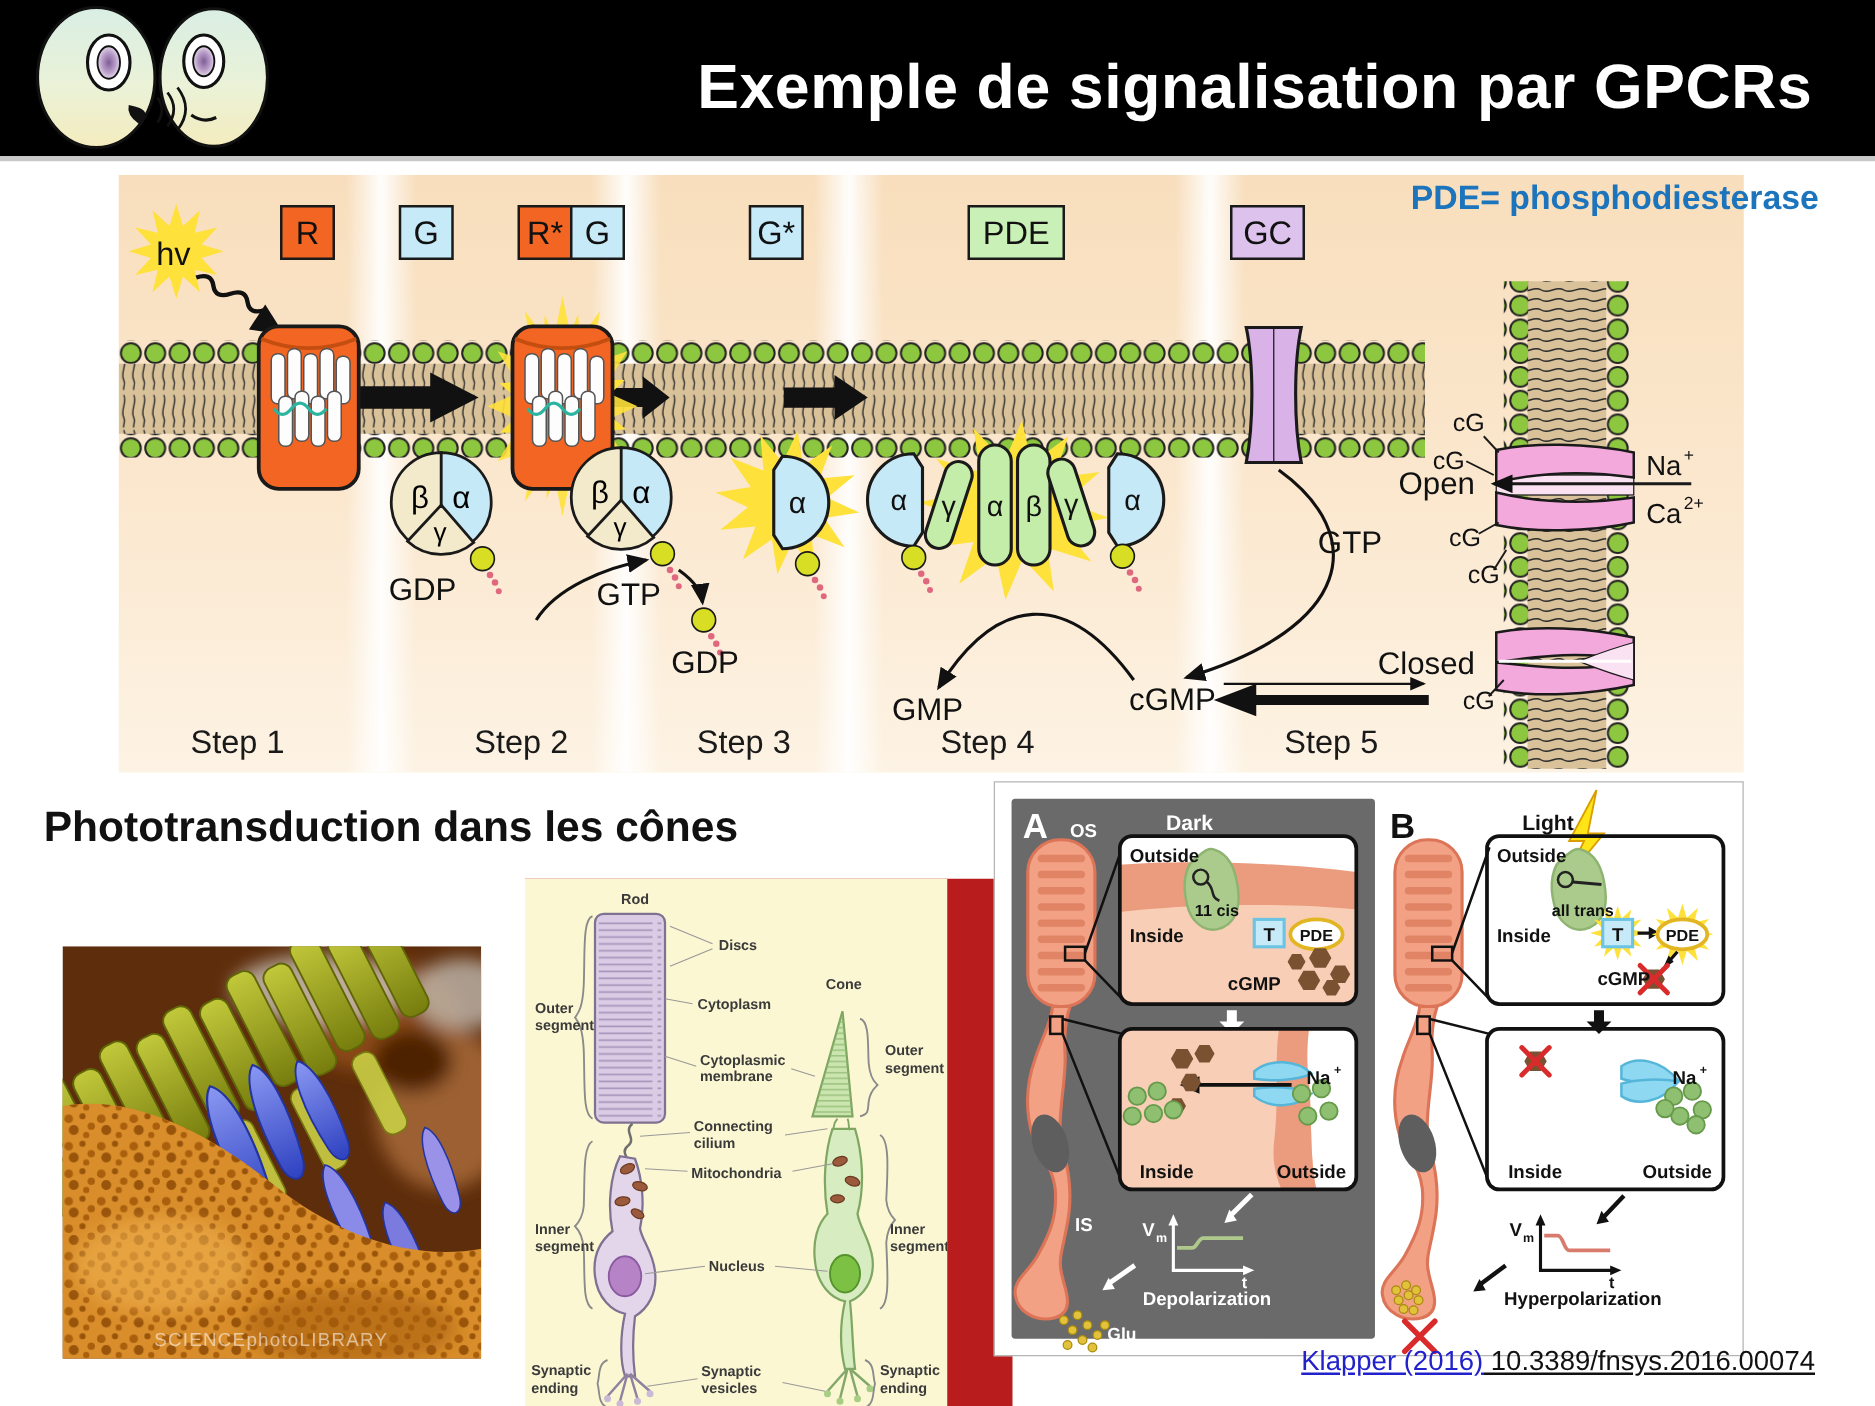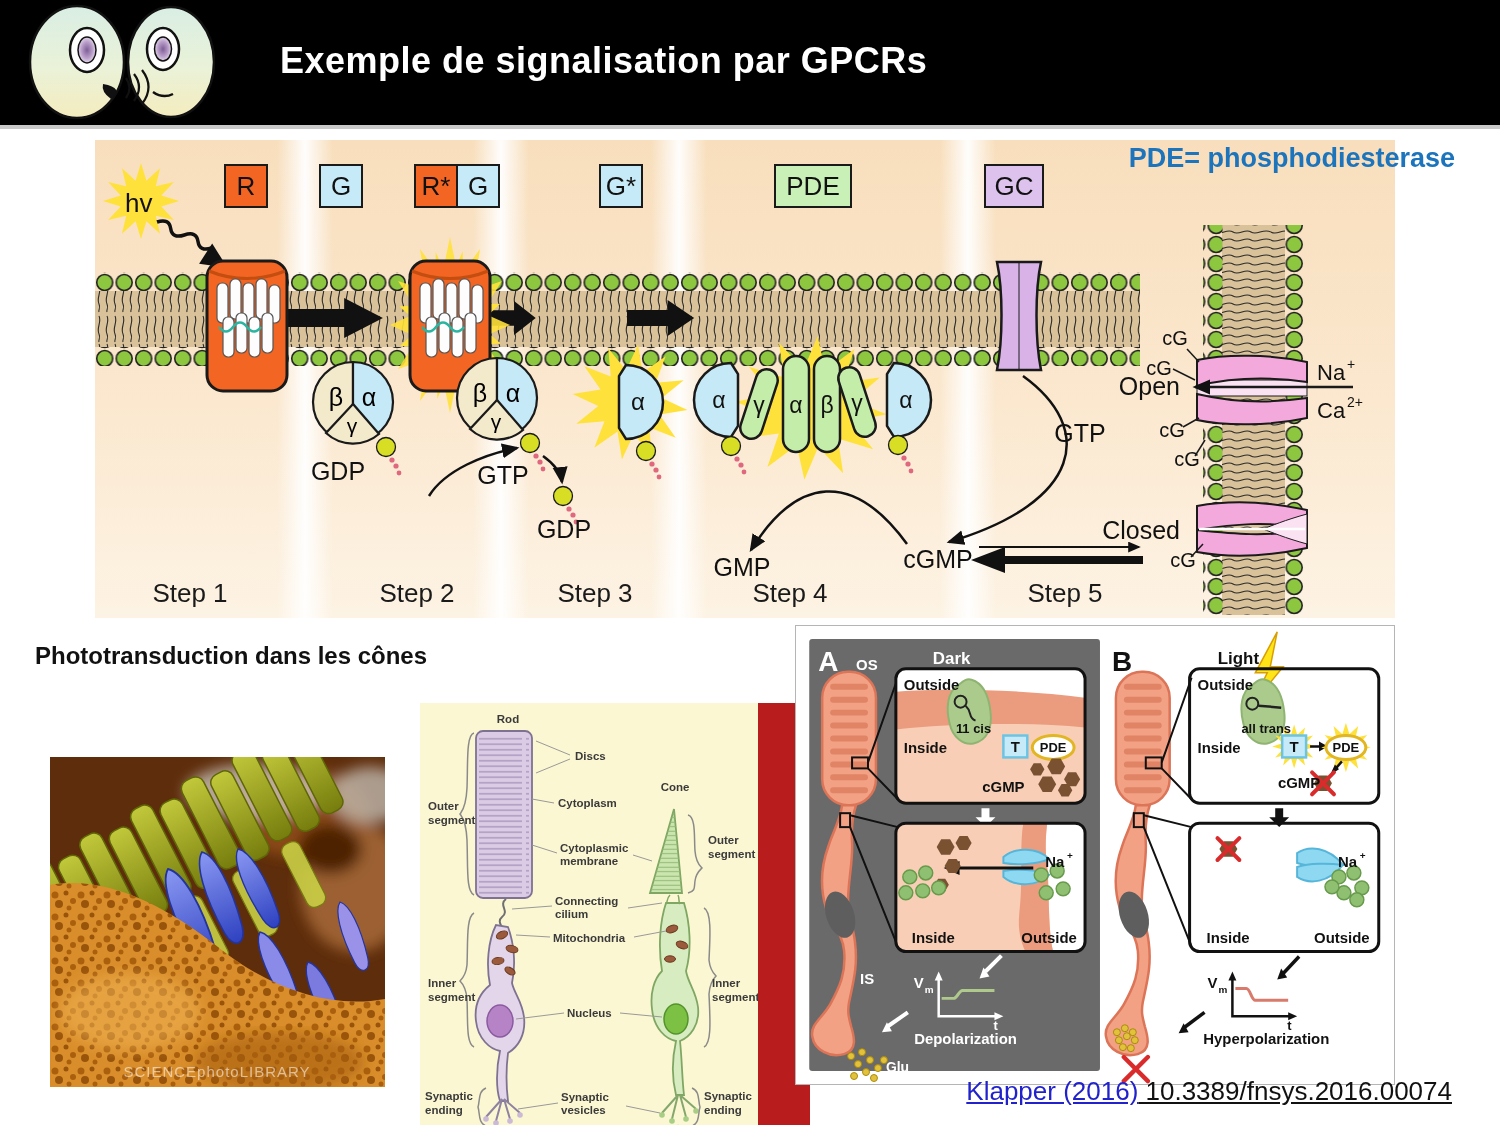--- a/index.html
+++ b/index.html
@@ -5,50 +5,50 @@
   html,body{margin:0;padding:0;}
   body{width:1500px;height:1125px;position:relative;background:#fff;overflow:hidden;
        font-family:"Liberation Sans",sans-serif;}
   svg{font-family:"Liberation Sans",sans-serif;display:block;}
   .abs{position:absolute;}
 
   
   .header{left:0;top:0;width:1500px;height:125px;background:#000;}
   .header-rule{left:0;top:125px;width:1500px;height:4px;background:#c9c9c9;}
   .logo{left:25px;top:3px;}
-  .title{left:280px;top:40px;right:50px;text-align:left;color:#fff;
-         font-size:36px;font-weight:bold;letter-spacing:0.5px;}
+  .title{left:280px;top:40px;right:50px;text-align:right;color:#fff;
+         font-size:50px;font-weight:bold;letter-spacing:0.5px;}
 
   
   .note{left:1065px;top:142px;width:390px;text-align:right;color:#1C75BC;
         font-size:27px;font-weight:bold;line-height:1.25;z-index:5;}
 
   
   .gpcr{left:95px;top:140px;width:1300px;height:478px;
         background:linear-gradient(180deg,#F8DEBC 0%,#FBE8CF 55%,#FDF3E4 100%);}
   .sep{top:0;width:56px;height:100%;
        background:linear-gradient(90deg,rgba(255,255,255,0),rgba(255,255,255,.95) 50%,rgba(255,255,255,0));}
   .gpcr svg{position:absolute;left:0;top:0;}
 
   
-  .heading{left:35px;top:640px;width:660px;color:#111;font-size:24px;
+  .heading{left:35px;top:640px;width:660px;color:#111;font-size:34px;
            font-weight:bold;line-height:1.32;}
 
   
   .sem{left:50px;top:757px;width:335px;height:330px;text-align:center;}
 
   
   .rodcone{left:420px;top:675px;width:390px;height:440px;background:#b91c1c;margin-top:28px;}
 
   
   .figure{left:795px;top:625px;width:600px;height:460px;background:#fff;
           border:1px solid #b5b5b5;box-sizing:border-box;}
 
   
-  .citation{left:950px;top:1076px;width:502px;text-align:right;font-size:26px;}
+  .citation{left:950px;top:1076px;width:502px;text-align:right;font-size:22px;}
   .cit-link{color:#2222CC;text-decoration:underline;}
   .cit-doi{color:#111;text-decoration:underline;}
 </style>
 </head>
 <body>
 
 <div class="abs header"></div>
 <div class="abs header-rule"></div>
 <div class="abs logo">
   <svg width="190" height="118" viewBox="0 0 190 118">

